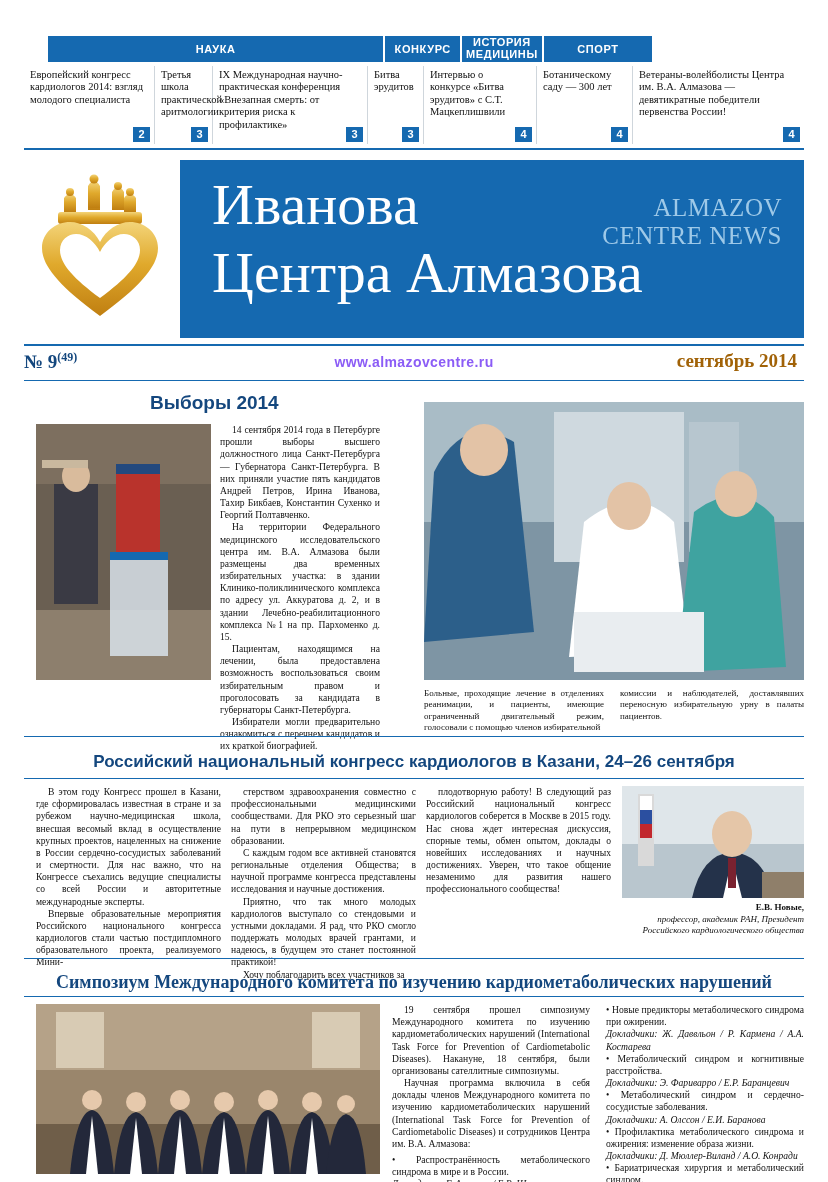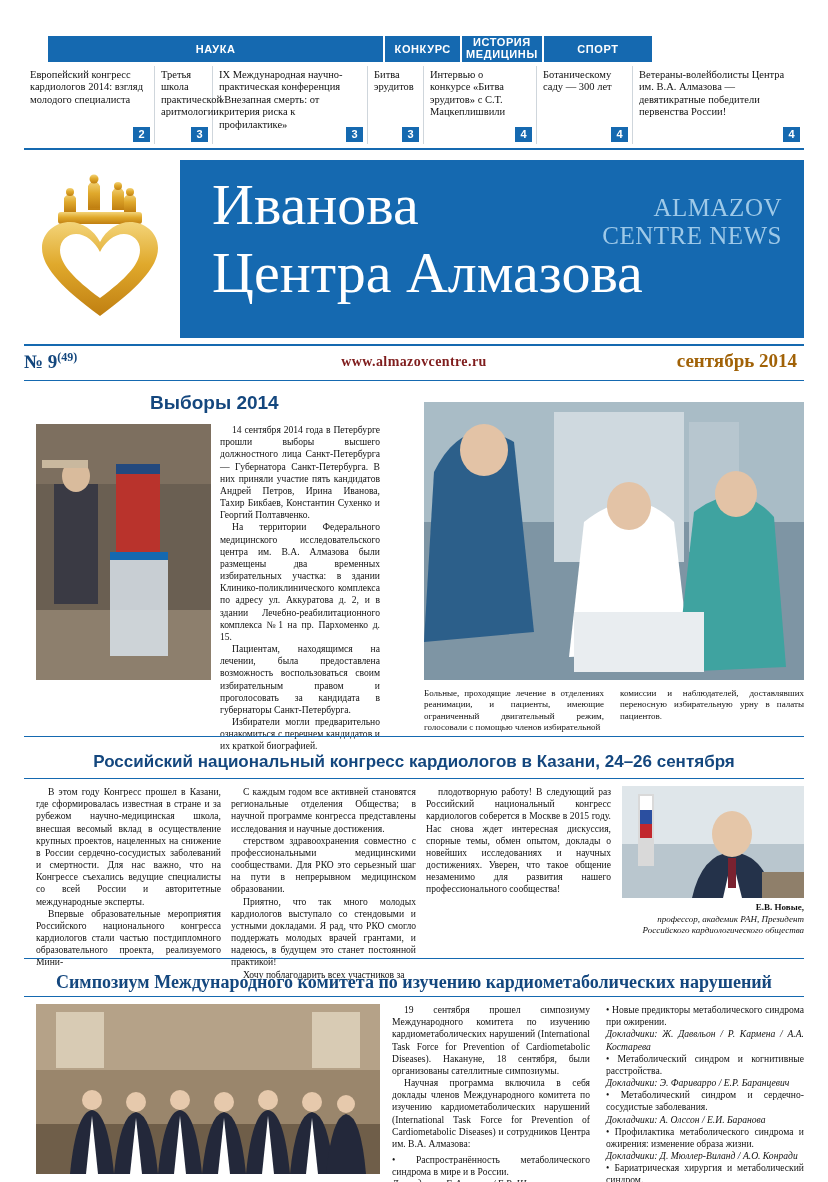--- a/index.html
+++ b/index.html
@@ -104,22 +104,22 @@
     position:absolute; top: 348px; left: 24px; width: 780px; height: 28px;
   }
   .issue-no {
     position:absolute; left:0; top:2px;
     font-size: 19px; color: #14477e; font-weight: bold;
     font-family: "Liberation Serif", serif;
   }
   .issue-no sup { font-size: 12px; }
   .issue-site {
     position:absolute; left: 50%; top: 6px; transform: translateX(-50%);
-    font-size: 14px; color: #7f1d1d; font-weight: bold;
-    font-family: Liberation Serif, serif;
+    font-size: 14px; color: #8b5cf6; font-weight: bold;
+    font-family: Liberation Sans, sans-serif;
     letter-spacing: .4px;
   }
   .issue-date {
     position:absolute; right: 7px; top: 2px;
     font-size: 19px; color: #a16207; font-weight: bold;
     font-family: "Liberation Serif", serif;
   }
   .rule-thick { position:absolute; left:24px; width:780px; height:2px; background:#1569b0; }
   .rule-thin  { position:absolute; left:24px; width:780px; height:1px; background:#1569b0; }
 
@@ -285,22 +285,22 @@
 <div class="rule-thin" style="top:736px;"></div>
 
 <div class="sec-head a2-title">Российский национальный конгресс кардиологов в Казани, 24–26 сентября</div>
 <div class="rule-thin" style="top:778px;"></div>
 
 <div class="col" style="left:36px; top:786px; width:185px;">
   <p>В этом году Конгресс прошел в Казани, где сформировалась известная в стране и за рубежом научно-медицинская школа, внесшая весомый вклад в осуществление крупных проектов, нацеленных на снижение в России сердечно-сосудистых заболеваний и смертности. Для нас важно, что на Конгрессе съехались ведущие специалисты со всей России и авторитетные международные эксперты.</p>
   <p>Впервые образовательные мероприятия Российского национального конгресса кардиологов стали частью постдипломного образовательного проекта, реализуемого Мини-</p>
 </div>
 <div class="col" style="left:231px; top:786px; width:185px;">
+  <p>стерством здравоохранения совместно с профессиональными медицинскими сообществами. Для РКО это серьезный шаг на пути в непрерывном медицинском образовании.</p>
   <p>С каждым годом все активней становятся региональные отделения Общества; в научной программе конгресса представлены исследования и научные достижения.</p>
-  <p>стерством здравоохранения совместно с профессиональными медицинскими сообществами. Для РКО это серьезный шаг на пути в непрерывном медицинском образовании.</p>
   <p>Приятно, что так много молодых кардиологов выступало со стендовыми и устными докладами. Я рад, что РКО смогло поддержать молодых врачей грантами, и надеюсь, в будущем это станет постоянной практикой!</p>
   <p>Хочу поблагодарить всех участников за</p>
 </div>
 <div class="col" style="left:426px; top:786px; width:185px;">
   <p>плодотворную работу! В следующий раз Российский национальный конгресс кардиологов соберется в Москве в 2015 году. Нас снова ждет интересная дискуссия, спорные темы, обмен опытом, доклады о новейших исследованиях и научных достижениях. Уверен, что такое общение незаменимо для развития нашего профессионального сообщества!</p>
 </div>
 
 <div class="photo" style="left:622px; top:786px; width:182px; height:112px;">
   <svg viewBox="0 0 182 112" preserveAspectRatio="none">
     <rect width="182" height="112" fill="#cfd8de"></rect>

